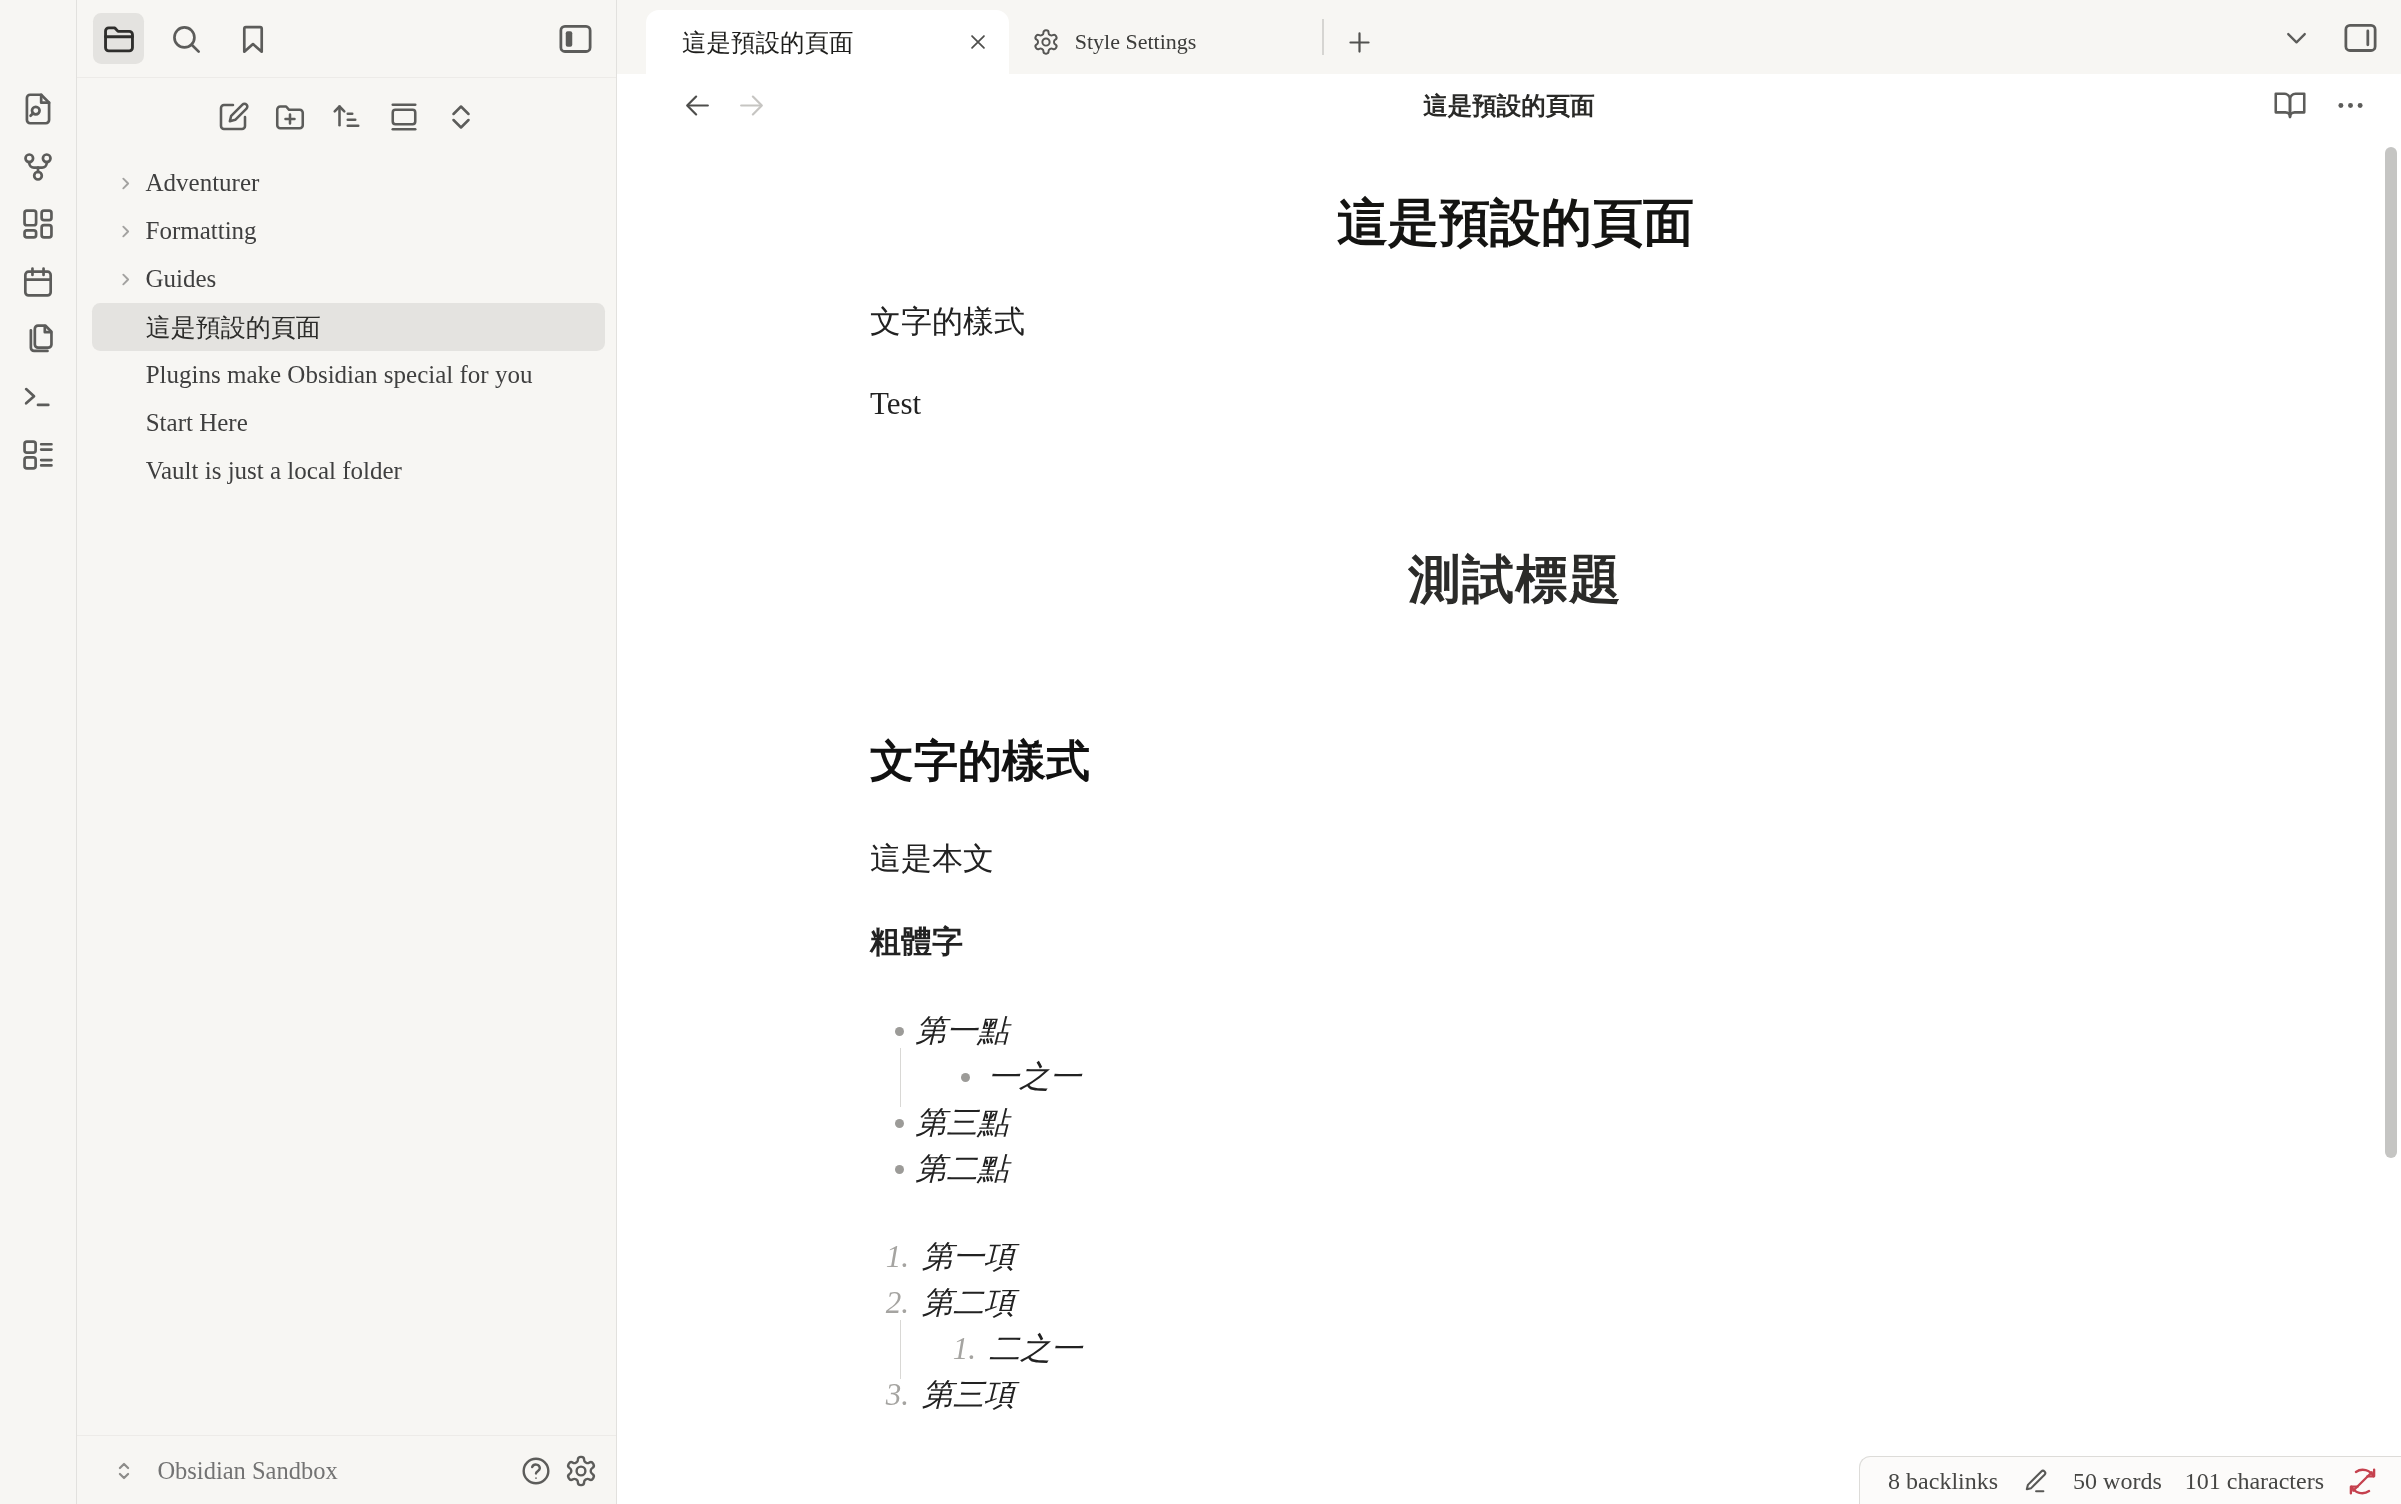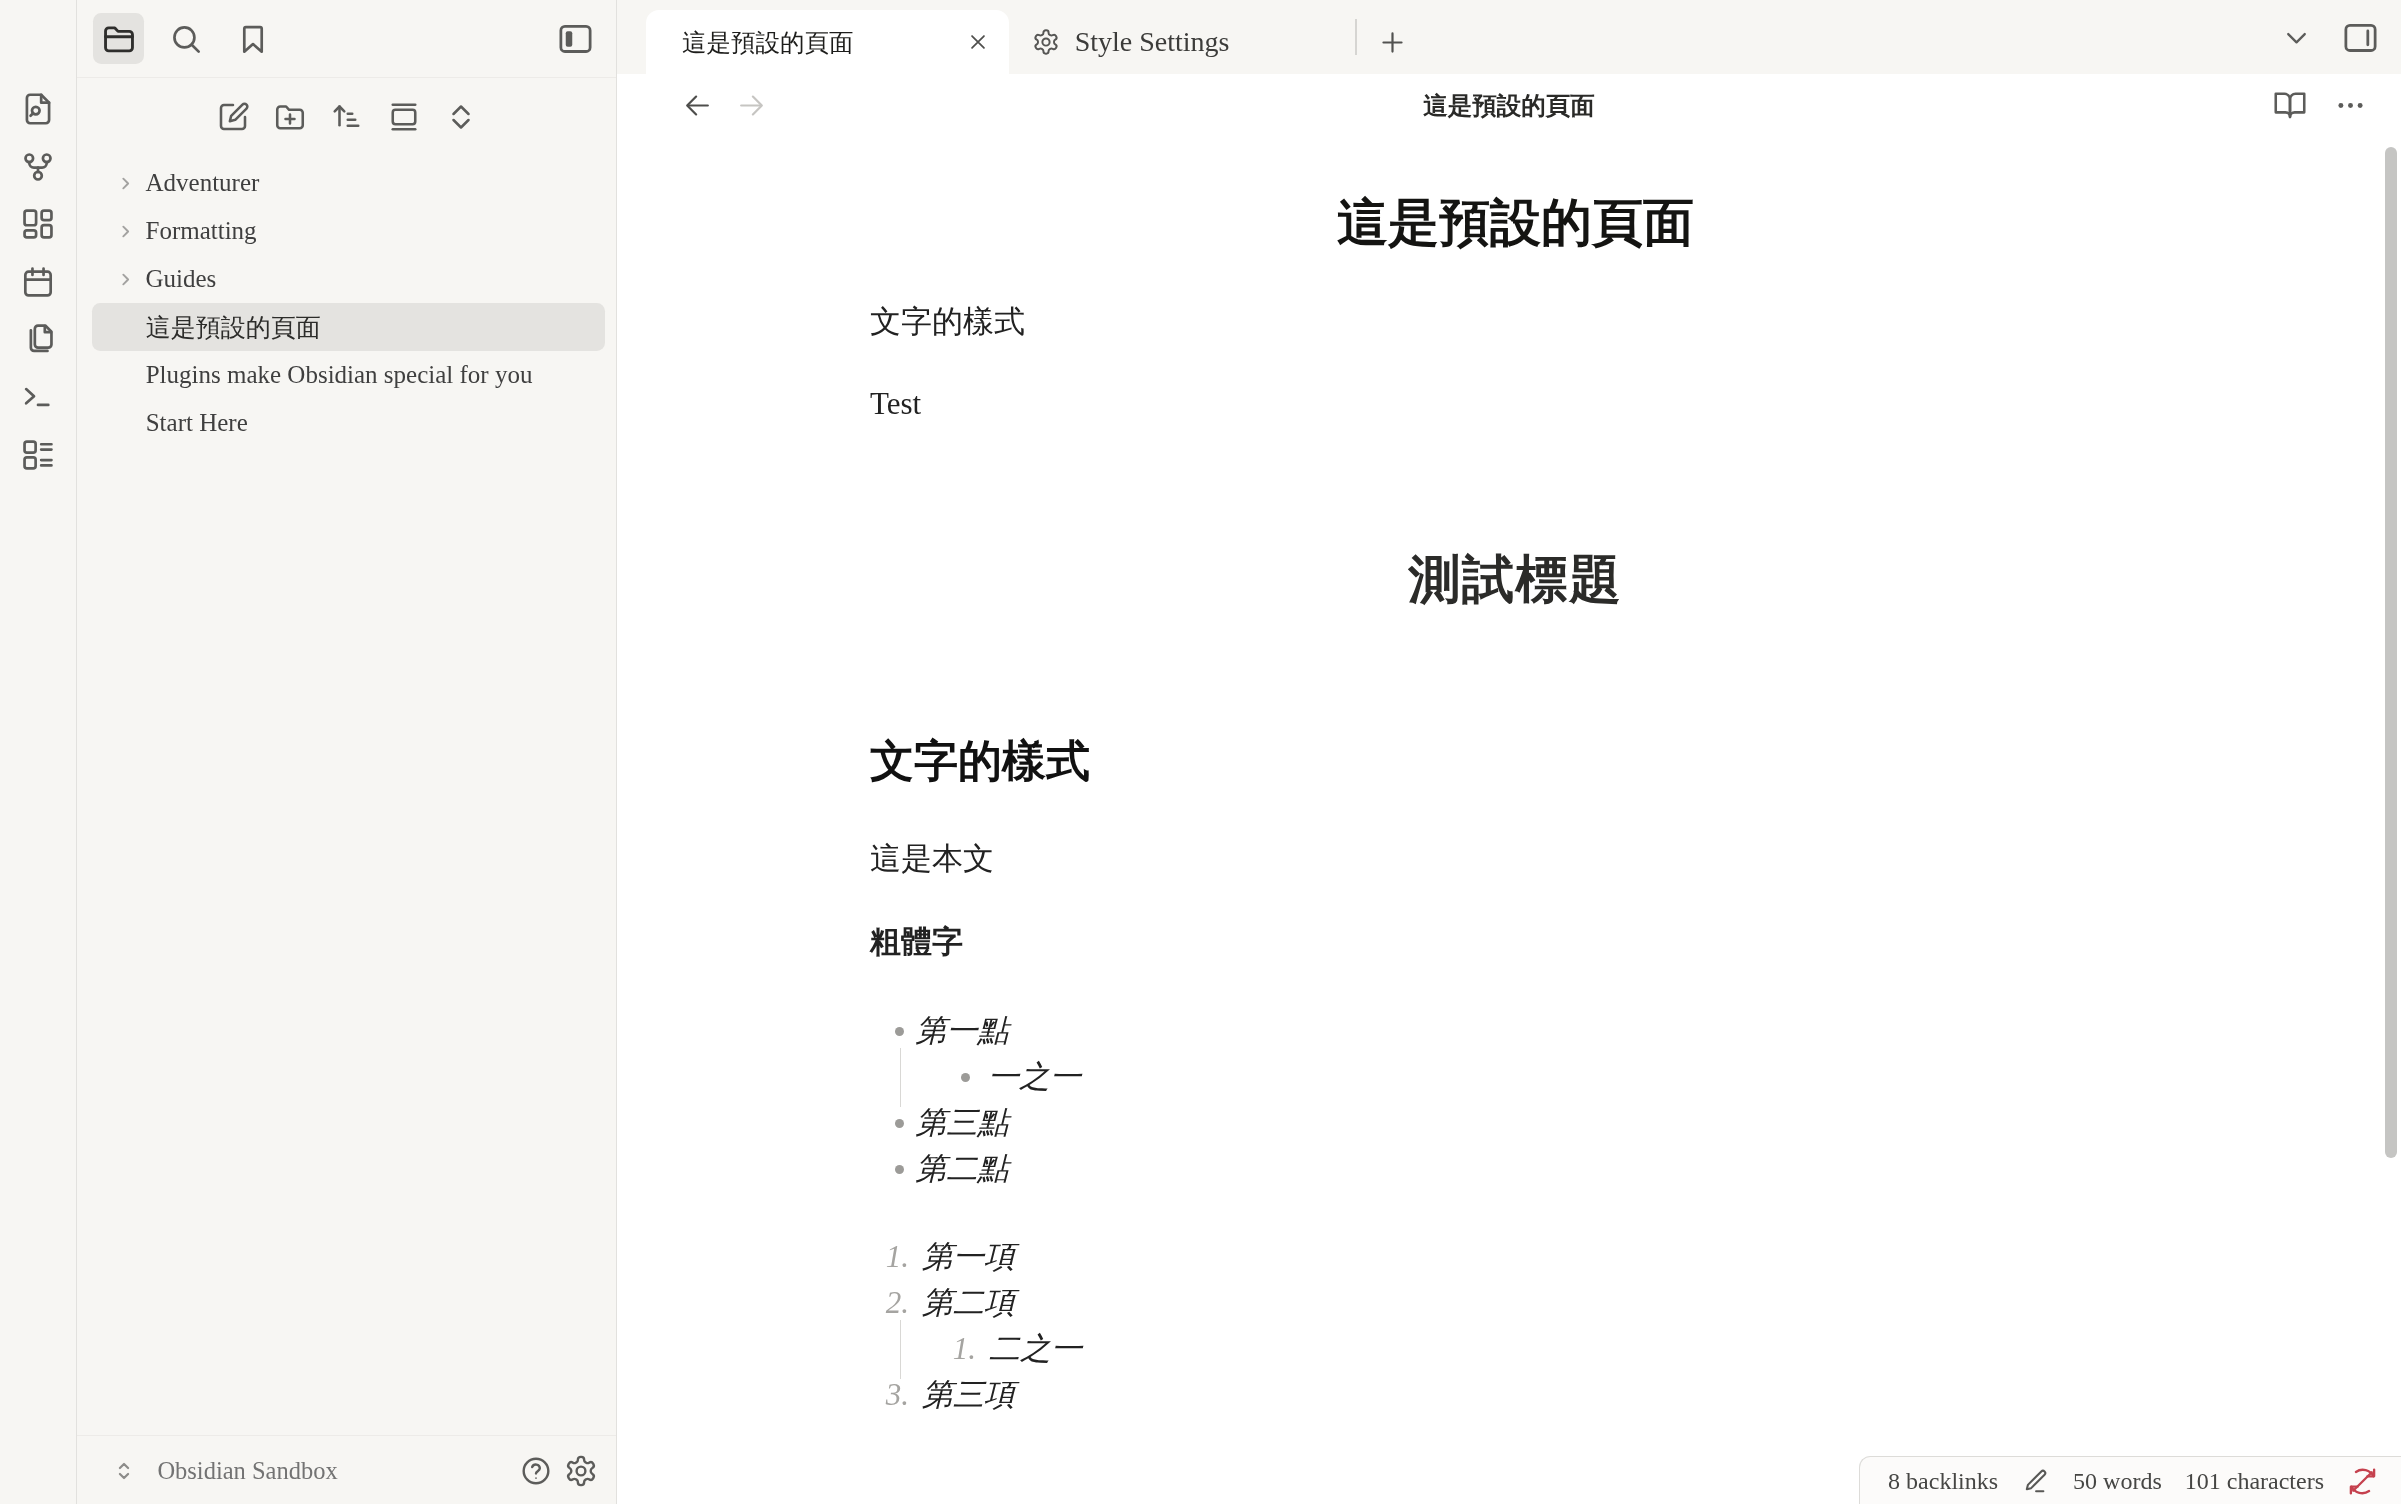--- a/index.html
+++ b/index.html
@@ -67,21 +67,21 @@
   .main{flex:1;display:flex;flex-direction:column;min-width:0;background:var(--bg-editor);}
   .tabbar{height:74px;flex:none;background:var(--bg-ui);display:flex;align-items:flex-end;position:relative;}
   .tab-active{
     margin-left:29px;width:363px;height:64px;background:var(--bg-editor);
     border-radius:13px 13px 0 0;display:flex;align-items:center;
     padding:0 18px 0 36px;font-size:24.5px;color:#1d1d1b;cursor:pointer;
   }
   .tab-active .tab-label{flex:1;white-space:nowrap;overflow:hidden;}
   .tab-inactive{
     height:64px;display:flex;align-items:center;gap:14.7px;
-    padding:0 28px 0 23px;font-size:28px;color:#3c3c3a;cursor:pointer;background:none;border:none;
+    padding:0 28px 0 23px;font-size:22px;color:#3c3c3a;cursor:pointer;background:none;border:none;
     font-family:inherit;
   }
   .tab-divider{width:1.6px;height:36px;background:#d6d5d2;align-self:center;margin-left:98px;}
   .new-tab{width:52px;height:64px;margin-left:9.8px;}
   .tab-right{position:absolute;right:21px;top:0;height:74px;display:flex;align-items:center;gap:28px;}
 
   .view-header{height:62px;flex:none;position:relative;display:flex;align-items:center;background:var(--bg-editor);}
   .nav-arrows{position:absolute;left:64px;display:flex;gap:21px;}
   .nav-fwd{color:#c6c5c2;}
   .vh-title{margin:0 auto;font-size:24.5px;font-weight:600;color:#2a2a28;}
@@ -267,20 +267,23 @@
       </div>
       <div class="tree-row file selected">
         <span>這是預設的頁面</span>
       </div>
       <div class="tree-row file">
         <span>Plugins make Obsidian special for you</span>
       </div>
       <div class="tree-row file">
         <span>Start Here</span>
       </div>
+      <div class="tree-row file">
+        <span>Vault is just a local folder</span>
+      </div>
     </div>
 
     <div class="vault-row">
       <span class="vault-switch">
         <svg width="28" height="28" viewBox="0 0 24 24" fill="none" stroke="currentColor" stroke-width="1.9" stroke-linecap="round" stroke-linejoin="round">
             <path d="m8.5 9.5 3.5-3.5 3.5 3.5"></path>
             <path d="m8.5 14.5 3.5 3.5 3.5-3.5"></path>
           </svg>
       </span>
       <span class="vault-name">Obsidian Sandbox</span>

